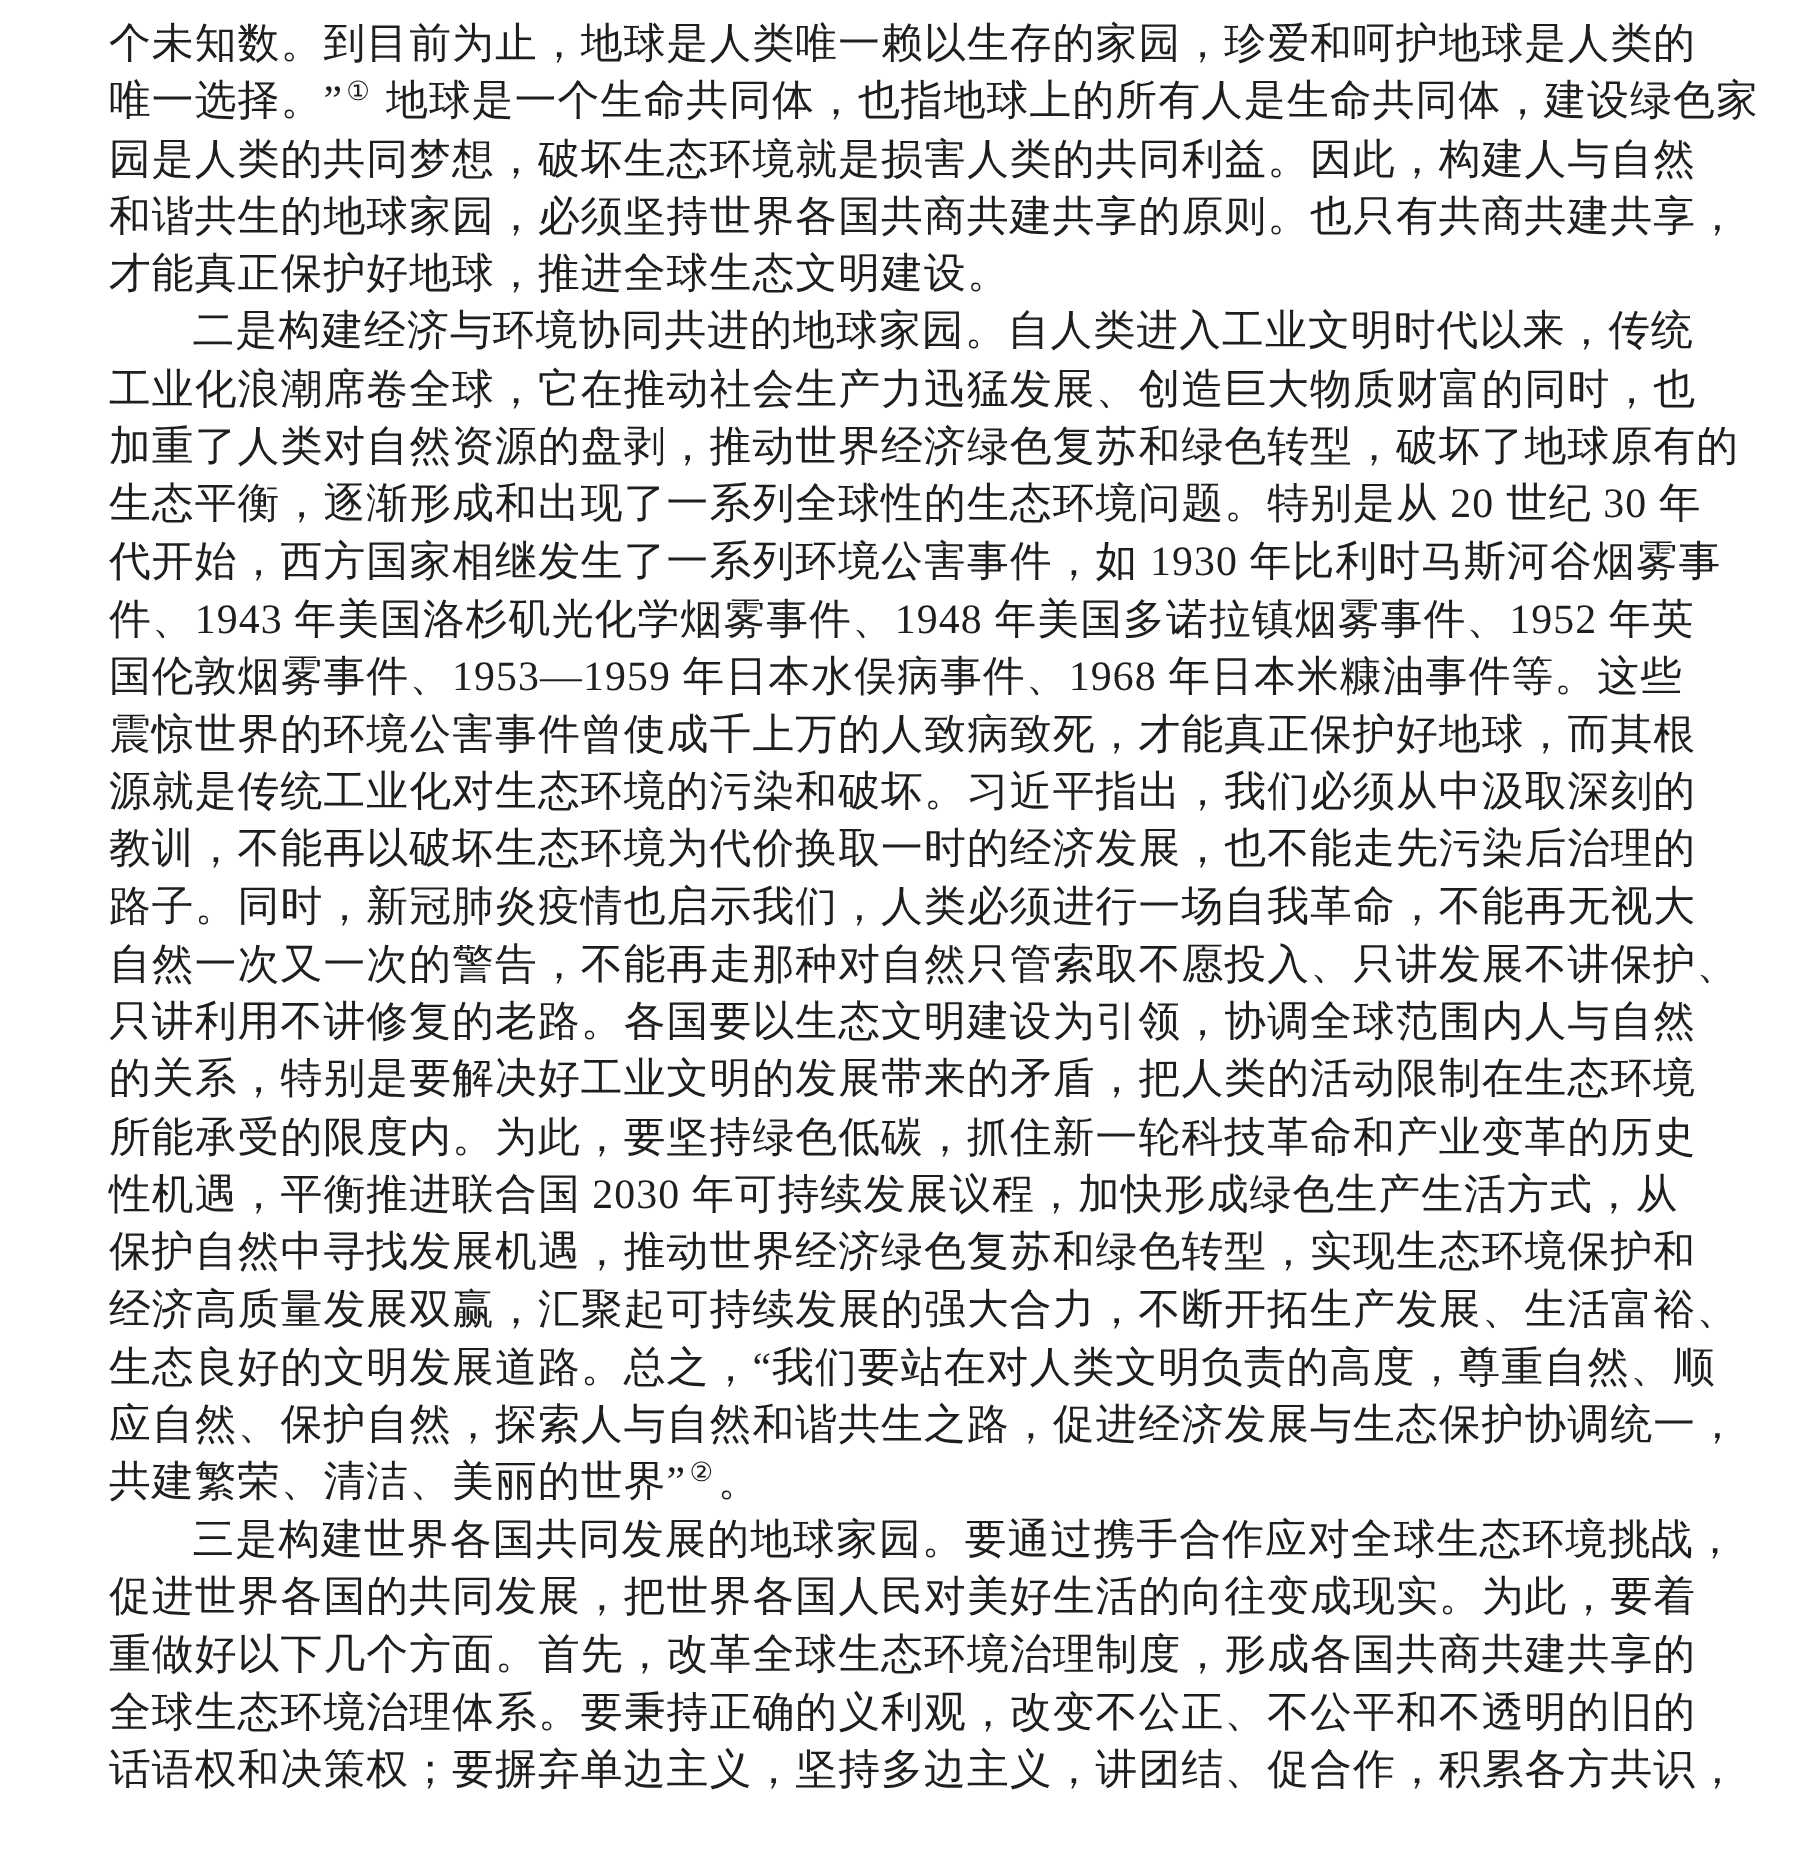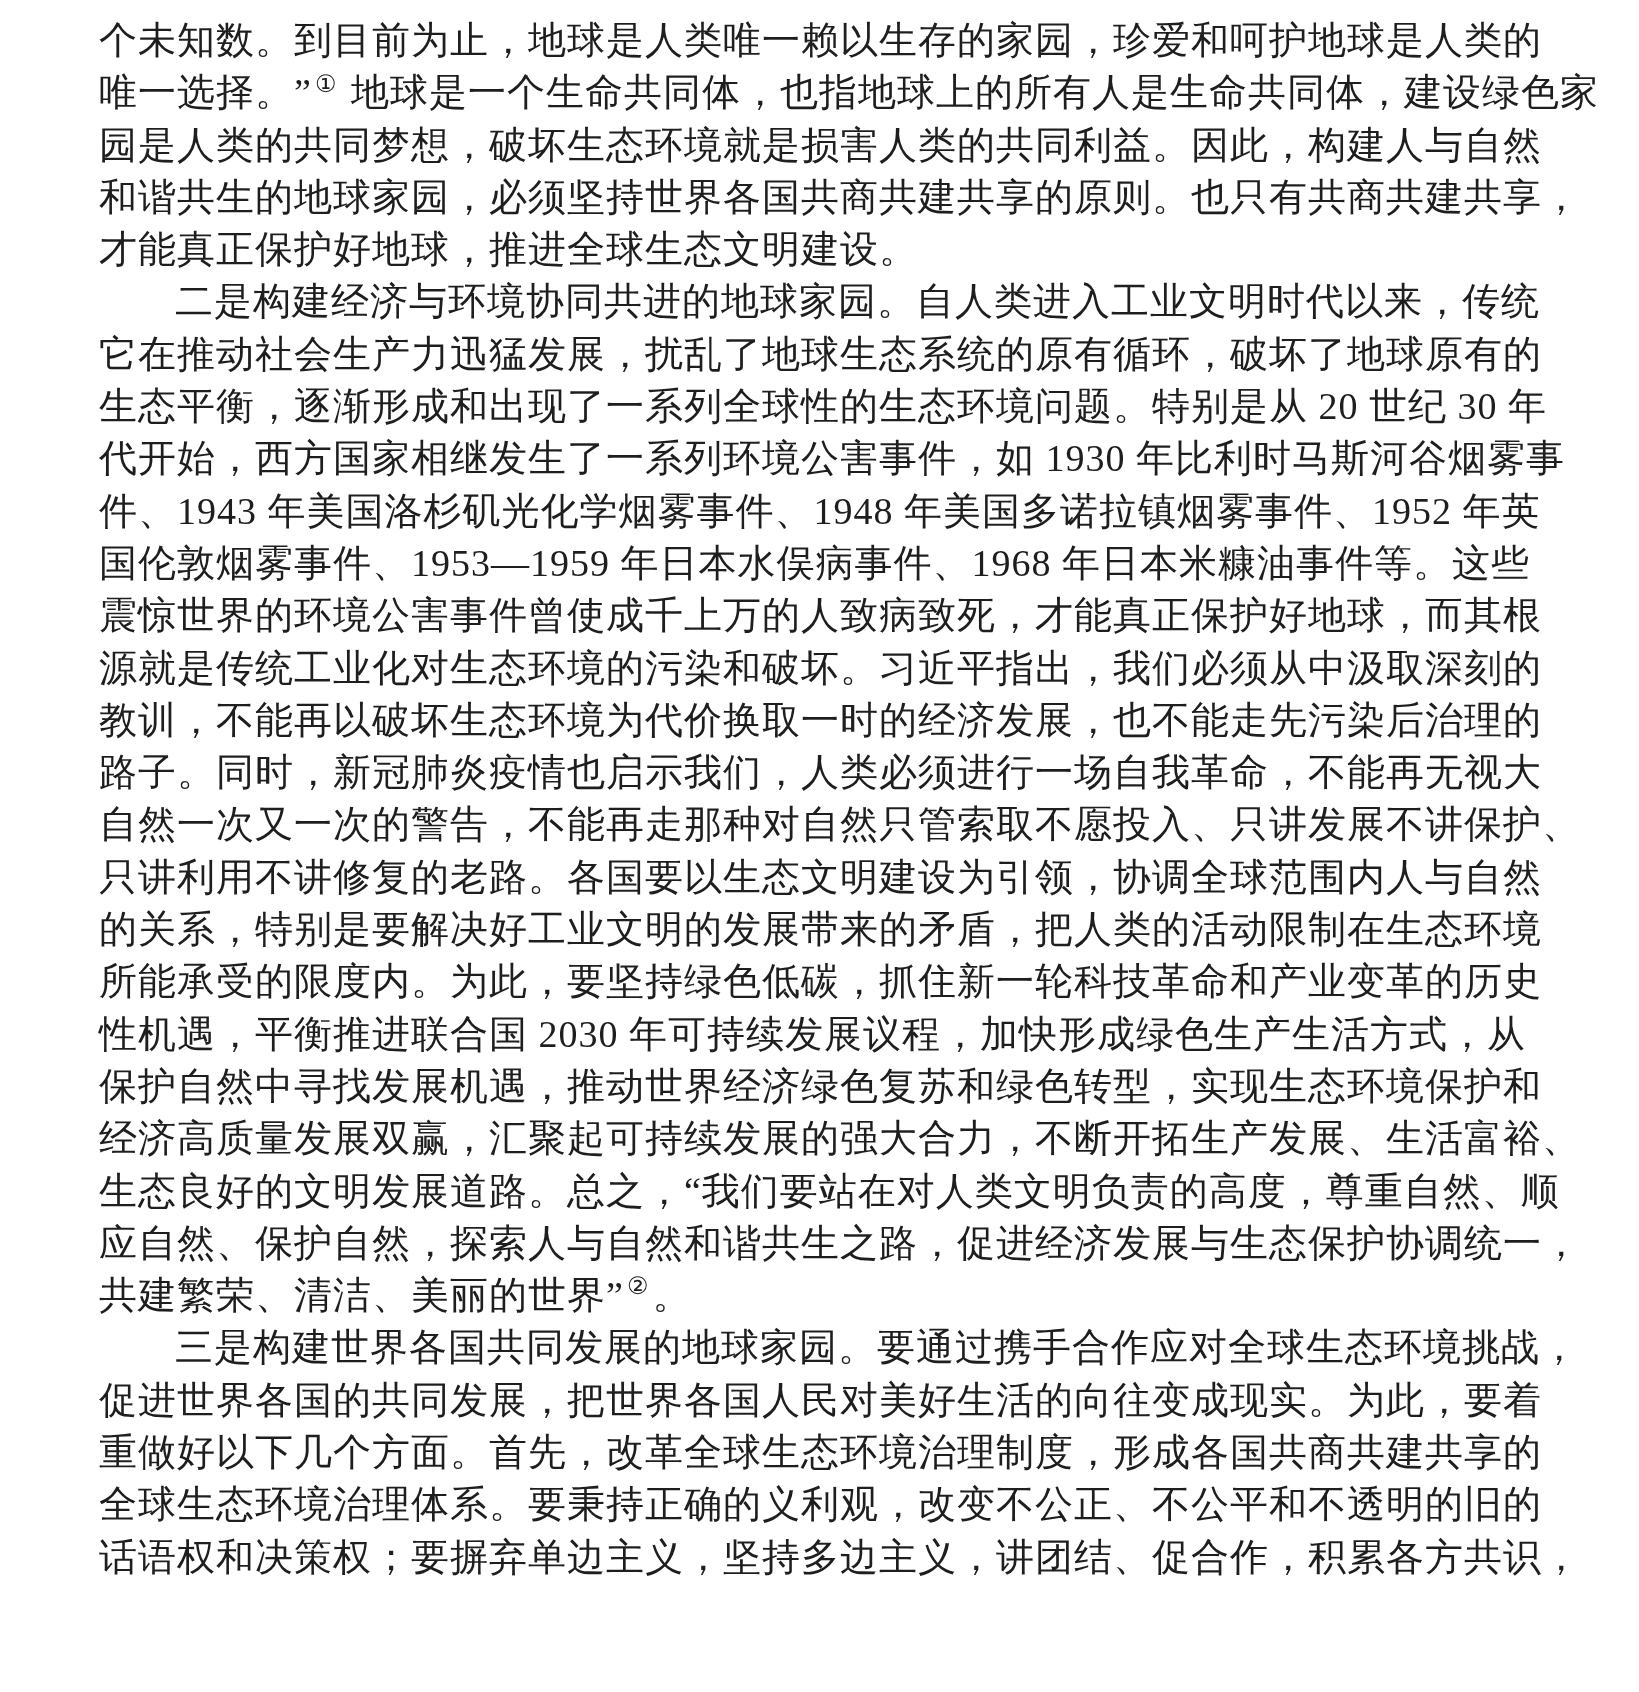--- a/index.html
+++ b/index.html
@@ -48,21 +48,22 @@
 <body>
 
 <div class="page">
   <div class="text-block" id="text-block" style="color: rgb(30, 30, 30);">
       <div class="line">个未知数。到目前为止，地球是人类唯一赖以生存的家园，珍爱和呵护地球是人类的</div>
       <div class="line">唯一选择。”<span class="sup">①</span> 地球是一个生命共同体，也指地球上的所有人是生命共同体，建设绿色家</div>
       <div class="line">园是人类的共同梦想，破坏生态环境就是损害人类的共同利益。因此，构建人与自然</div>
       <div class="line">和谐共生的地球家园，必须坚持世界各国共商共建共享的原则。也只有共商共建共享，</div>
       <div class="line">才能真正保护好地球，推进全球生态文明建设。</div>
       <div class="line indent">二是构建经济与环境协同共进的地球家园。自人类进入工业文明时代以来，传统</div>
-      <div class="line">它在推动社会生产力迅猛发展，扰乱了地球生态系统的原有循环，破坏了地球原有的</div>
+      <div class="line">工业化浪潮席卷全球，它在推动社会生产力迅猛发展、创造巨大物质财富的同时，也</div>
+      <div class="line">加重了人类对自然资源的盘剥，推动世界经济绿色复苏和绿色转型，破坏了地球原有的</div>
       <div class="line">生态平衡，逐渐形成和出现了一系列全球性的生态环境问题。特别是从 20 世纪 30 年</div>
       <div class="line">代开始，西方国家相继发生了一系列环境公害事件，如 1930 年比利时马斯河谷烟雾事</div>
       <div class="line">件、1943 年美国洛杉矶光化学烟雾事件、1948 年美国多诺拉镇烟雾事件、1952 年英</div>
       <div class="line">国伦敦烟雾事件、1953—1959 年日本水俣病事件、1968 年日本米糠油事件等。这些</div>
       <div class="line">震惊世界的环境公害事件曾使成千上万的人致病致死，才能真正保护好地球，而其根</div>
       <div class="line">源就是传统工业化对生态环境的污染和破坏。习近平指出，我们必须从中汲取深刻的</div>
       <div class="line">教训，不能再以破坏生态环境为代价换取一时的经济发展，也不能走先污染后治理的</div>
       <div class="line">路子。同时，新冠肺炎疫情也启示我们，人类必须进行一场自我革命，不能再无视大</div>
       <div class="line">自然一次又一次的警告，不能再走那种对自然只管索取不愿投入、只讲发展不讲保护、</div>
       <div class="line">只讲利用不讲修复的老路。各国要以生态文明建设为引领，协调全球范围内人与自然</div>

